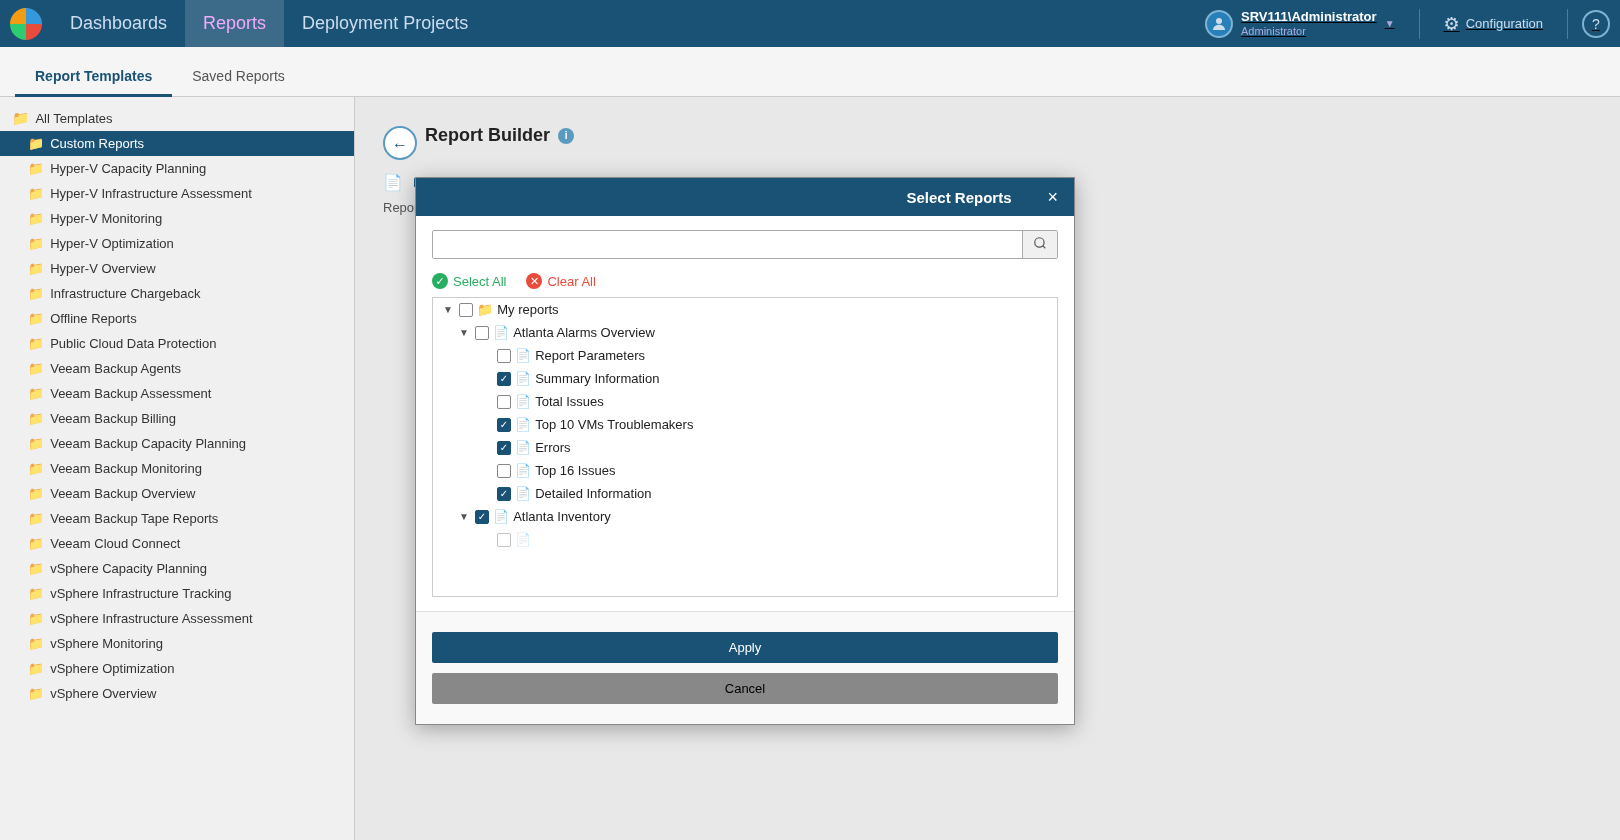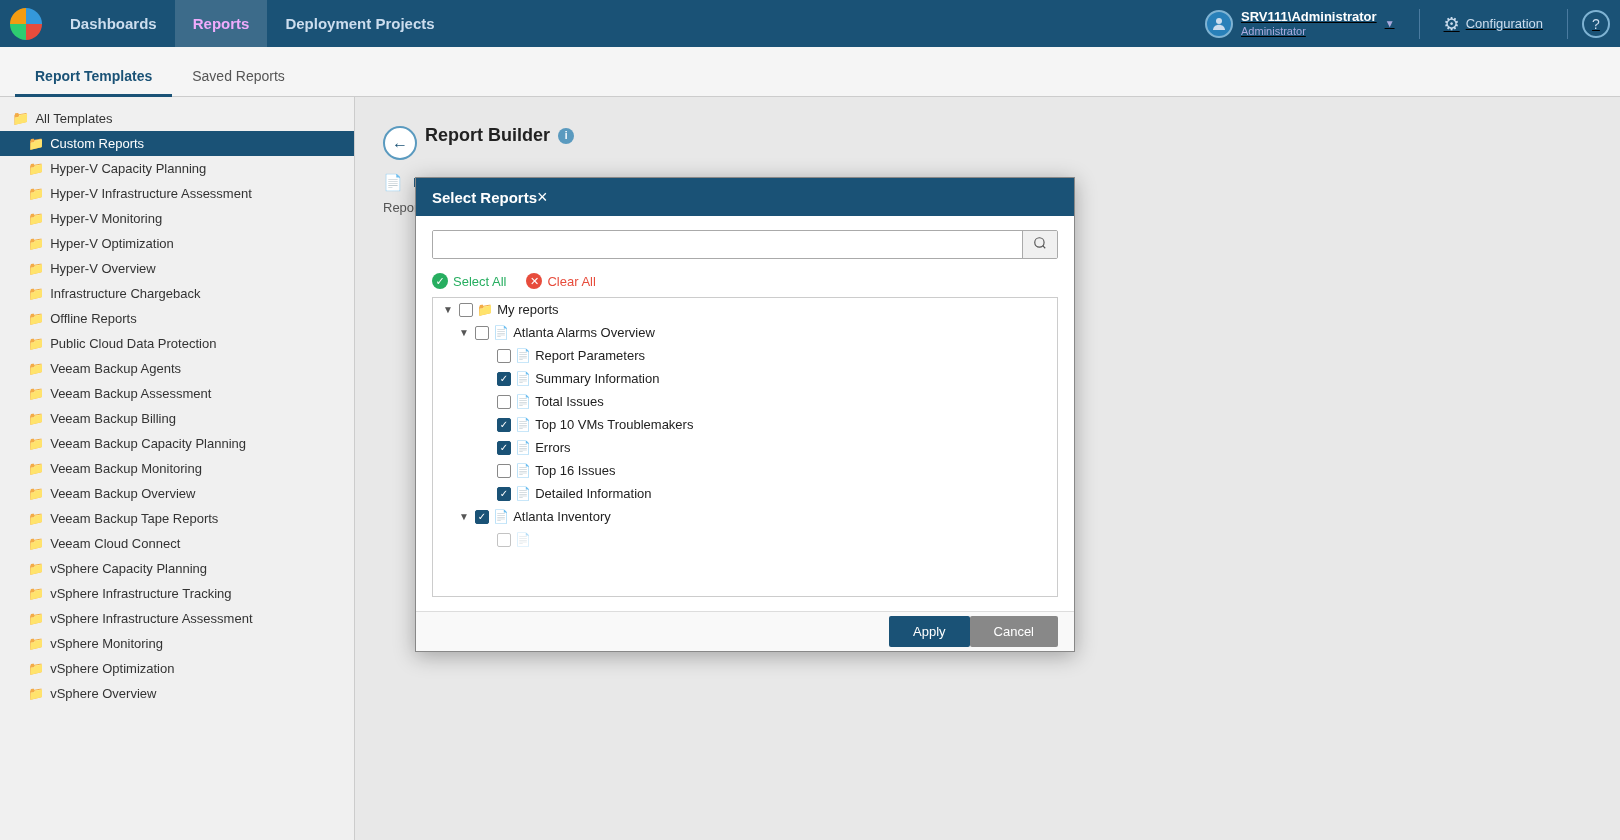--- a/index.html
+++ b/index.html
@@ -14,21 +14,21 @@
       padding: 0 10px;
     }
     .topbar-logo {
       width: 32px; height: 32px; margin-right: 10px;
       background: conic-gradient(#3498db 0% 25%, #e74c3c 25% 50%, #2ecc71 50% 75%, #f39c12 75% 100%);
       border-radius: 50%;
       flex-shrink: 0;
     }
     .topbar-nav { display: flex; align-items: stretch; height: 47px; }
     .topbar-nav-item {
-      color: #cde; padding: 0 18px; display: flex; align-items: center; cursor: pointer; font-size: 15px; font-weight: 700;
+      color: #cde; padding: 0 18px; display: flex; align-items: center; cursor: pointer; font-size: 18px; font-weight: 400;
     }
     .topbar-nav-item.active { background: rgba(255,255,255,0.15); color: #f0abfc; }
     .topbar-right {
       margin-left: auto; display: flex; align-items: center; gap: 8px; text-decoration: underline;
     }
     .topbar-user {
       display: flex; align-items: center; gap: 8px; color: #fff; cursor: pointer; padding: 0 10px;
     }
     .user-avatar {
       width: 28px; height: 28px; border-radius: 50%; border: 2px solid #7fb3d3;
@@ -91,26 +91,26 @@
       position: absolute;
       top: 80px;
       left: 60px;
       width: 660px;
       background: #fff;
       border: 1px solid #888;
       box-shadow: 0 4px 20px rgba(0,0,0,0.3);
       z-index: 20;
     }
     .modal-header {
-      background: #1a5276; color: #fff; padding: 10px 16px; display: flex; align-items: center; justify-content: flex-start;
-      font-size: 15px; font-weight: 600;
+      background: #1a5276; color: #fff; padding: 10px 16px; display: flex; align-items: center; justify-content: flex-end;
+      font-size: 15px; font-weight: 600; gap: 36px;
     }
     .modal-close { background: none; border: none; color: #fff; font-size: 18px; cursor: pointer; line-height: 1; }
     .modal-body { padding: 14px 16px; }
-    .modal-footer { padding: 4px 16px; display: flex; justify-content: flex-end; border-top: 1px solid #ddd; background: #f9f9f9; }
+    .modal-footer { padding: 20px 16px; display: flex; justify-content: flex-end; gap: 10px; border-top: 1px solid #ddd; background: #f9f9f9; flex-direction: column; }
 
     
     .search-bar {
       display: flex; border: 1px solid #aaa; border-radius: 2px; overflow: hidden; margin-bottom: 10px;
     }
     .search-input {
       flex: 1; padding: 6px 10px; border: none; outline: none; font-size: 13px;
     }
     .search-btn {
       background: #f0f0f0; border: none; border-left: 1px solid #aaa; padding: 0 10px; cursor: pointer; color: #555;
@@ -145,21 +145,21 @@
     .cb.checked { background: #1a5276; border-color: #1a5276; }
     .cb.checked::after { content: '✓'; color: #fff; font-size: 10px; }
     .doc-icon { color: #7fb3d3; font-size: 13px; flex-shrink: 0; }
     .folder-icon-tree { color: #c9a227; font-size: 13px; flex-shrink: 0; }
 
     
     .btn-primary {
       background: #1a5276; color: #fff; border: none; padding: 8px 24px; cursor: pointer; font-size: 13px; border-radius: 2px;
     }
     .btn-secondary {
-      background: #888; color: #ffffff; border: none; padding: 8px 24px; cursor: pointer; font-size: 13px; border-radius: 2px;
+      background: #888; color: #000000; border: none; padding: 8px 24px; cursor: pointer; font-size: 13px; border-radius: 2px;
     }
 
     
     ::-webkit-scrollbar { width: 8px; }
     ::-webkit-scrollbar-track { background: #eee; }
     ::-webkit-scrollbar-thumb { background: #bbb; border-radius: 4px; }
   </style>
 </head>
 <body>
 

